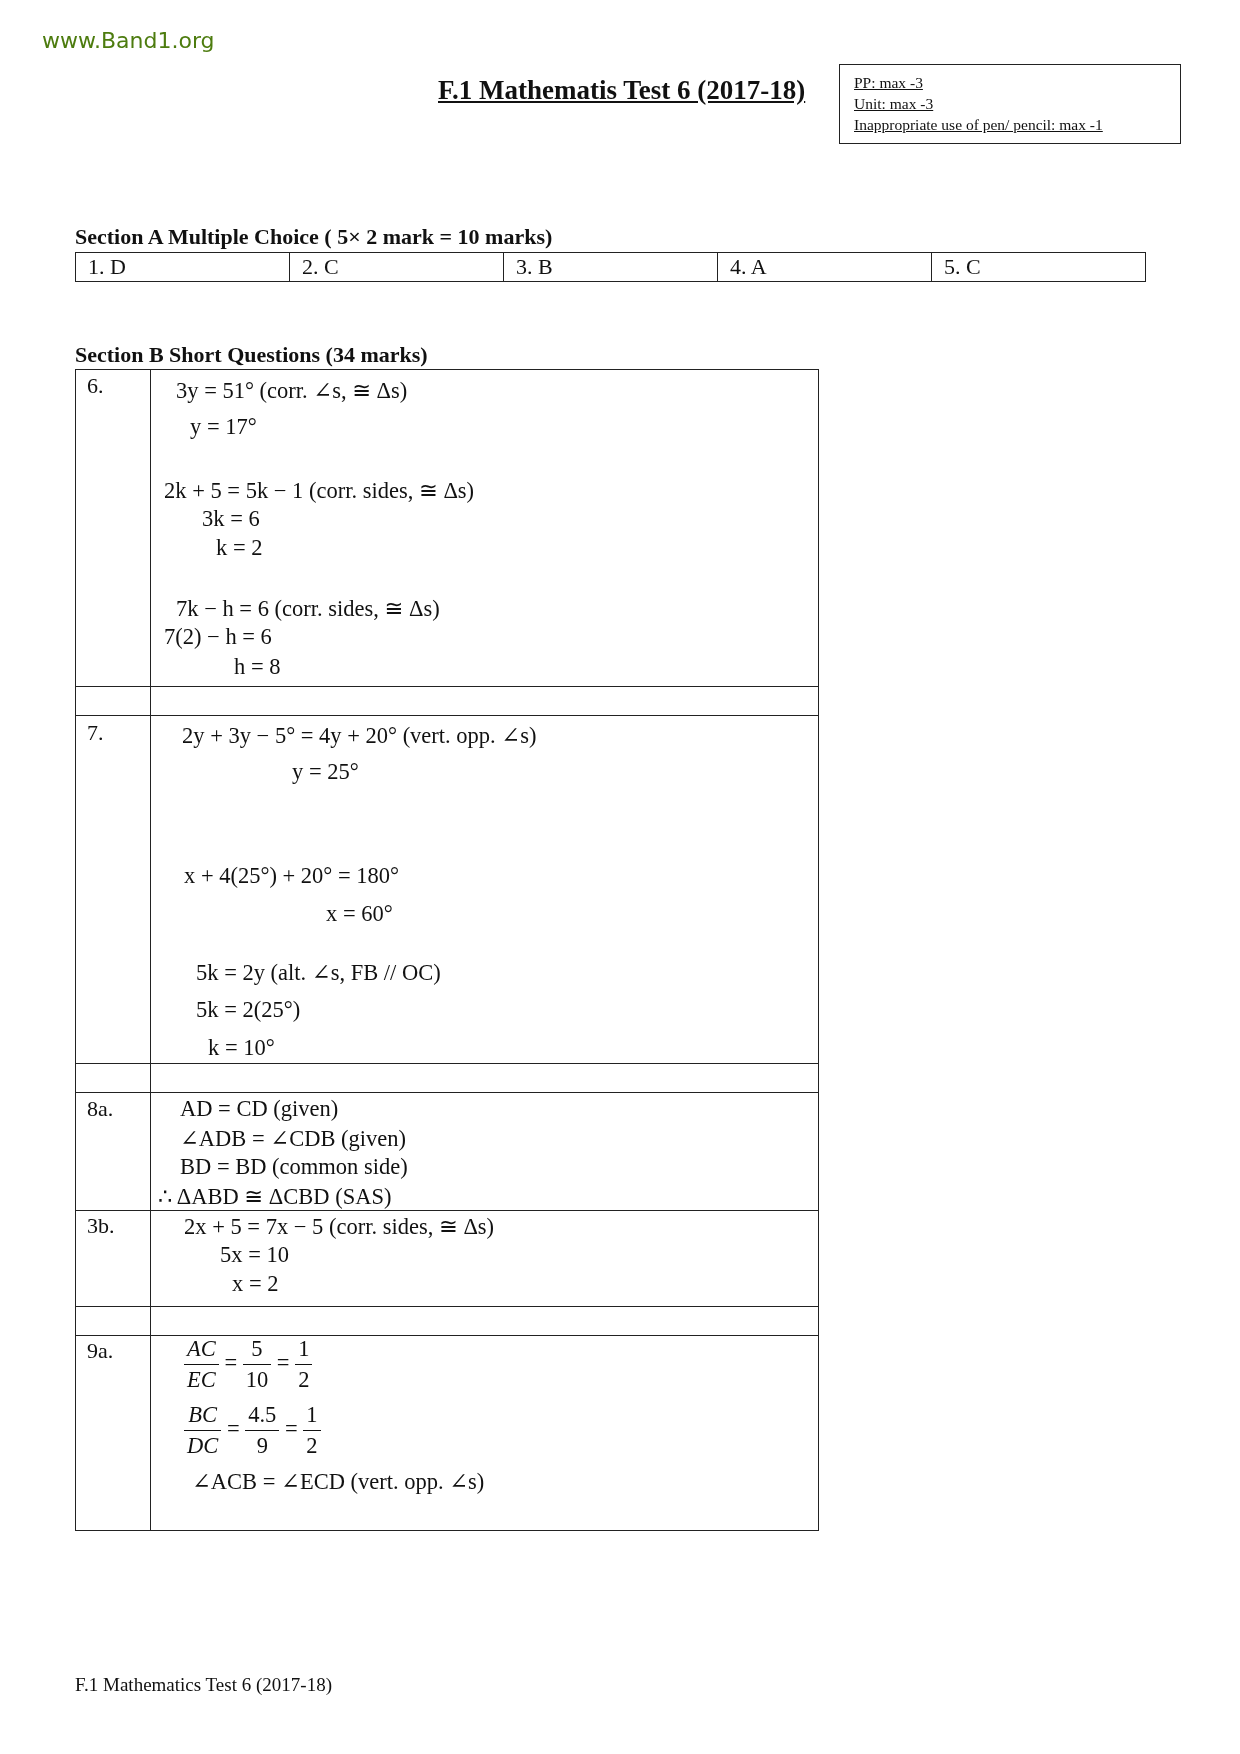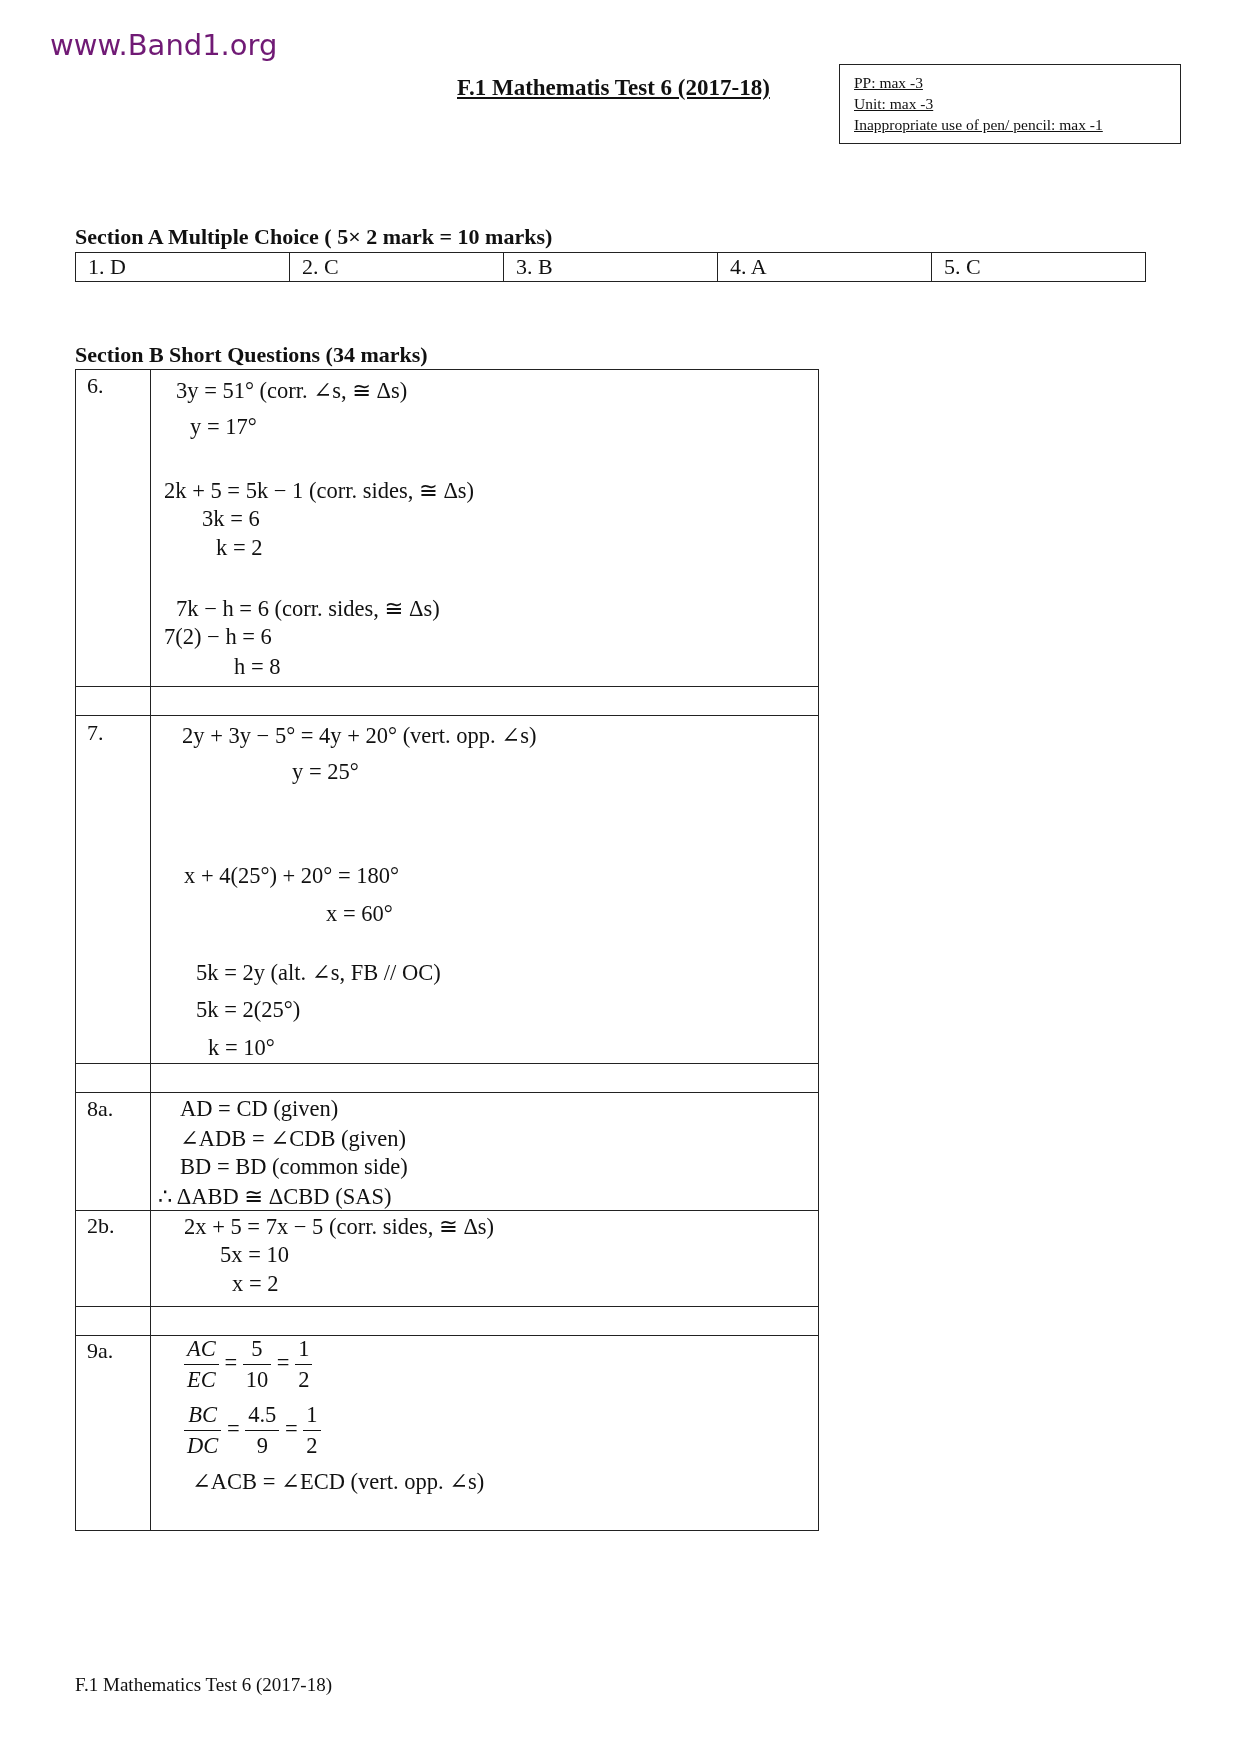--- a/index.html
+++ b/index.html
@@ -1,20 +1,20 @@
 <!DOCTYPE html>
 <html><head>
 <meta charset="utf-8">
 <style>
   html, body { margin:0; padding:0; background:#fff; }
   body { width:1240px; height:1754px; position:relative; overflow:hidden; color:#111;
          font-family:"Liberation Serif","DejaVu Serif",serif; }
   .abs { position:absolute; white-space:nowrap; }
-  .site { left:50px; top:28px; font-family:"DejaVu Sans","Liberation Sans",sans-serif; font-size:29px; color:#701a75; }
-  .title { left:457px; top:75px; font-size:23px; font-weight:bold; text-decoration:underline; }
+  .site { left:42px; top:28px; font-family:"DejaVu Sans","Liberation Sans",sans-serif; font-size:22px; color:#4d7c0f; }
+  .title { left:438px; top:75px; font-size:27px; font-weight:bold; text-decoration:underline; }
   .penalty { left:839px; top:64px; width:342px; height:80px; border:1.6px solid #222; box-sizing:border-box; padding:7px 14px; font-size:15.5px; line-height:21px;text-decoration:underline; }
   .sec-head { font-size:22px; font-weight:bold; }
   .mc-table { position:absolute; left:75px; top:252px; width:1071px; height:30px; border:1.6px solid #222; box-sizing:border-box; display:flex; }
   .mc-cell { flex:1; border-right:1.4px solid #222; font-size:22px; padding-left:12px; line-height:27px; }
   .mc-cell:last-child { border-right:none; }
   .sb { position:absolute; left:75px; top:369px; width:744px; height:1162px; border:1.6px solid #222; box-sizing:border-box; }
   .vline { position:absolute; left:74px; top:0; bottom:0; border-left:1.4px solid #222; }
   .hline { position:absolute; left:0; right:0; border-top:1.4px solid #222; }
   .qnum { position:absolute; left:11px; font-size:22px; }
   .m { position:absolute; font-size:22.5px; white-space:nowrap; }
@@ -75,21 +75,21 @@
   <div class="m" style="left:120px;top:589px">5k = 2y   (alt. ∠s, FB // OC)</div>
   <div class="m" style="left:120px;top:627px">5k = 2(25°)</div>
   <div class="m" style="left:132px;top:665px">k = 10°</div>
 
   <div class="qnum" style="top:726px">8a.</div>
   <div class="m" style="left:104px;top:726px">AD = CD   (given)</div>
   <div class="m" style="left:104px;top:755px">∠ADB = ∠CDB   (given)</div>
   <div class="m" style="left:104px;top:784px">BD = BD   (common side)</div>
   <div class="m" style="left:82px;top:813px">∴ ΔABD ≅ ΔCBD   (SAS)</div>
 
-  <div class="qnum" style="top:843px">2b.</div>
+  <div class="qnum" style="top:843px">3b.</div>
   <div class="m" style="left:108px;top:843px">2x + 5 = 7x − 5   (corr. sides, ≅ Δs)</div>
   <div class="m" style="left:144px;top:872px">5x = 10</div>
   <div class="m" style="left:156px;top:901px">x = 2</div>
 
   <div class="qnum" style="top:968px">9a.</div>
   <div class="m" style="left:108px;top:964px">
     <span class="frac"><i class="num">AC</i><i class="den">EC</i></span>
     <span>=</span>
     <span class="frac"><span class="num">5</span><span class="den">10</span></span>
     <span>=</span>

